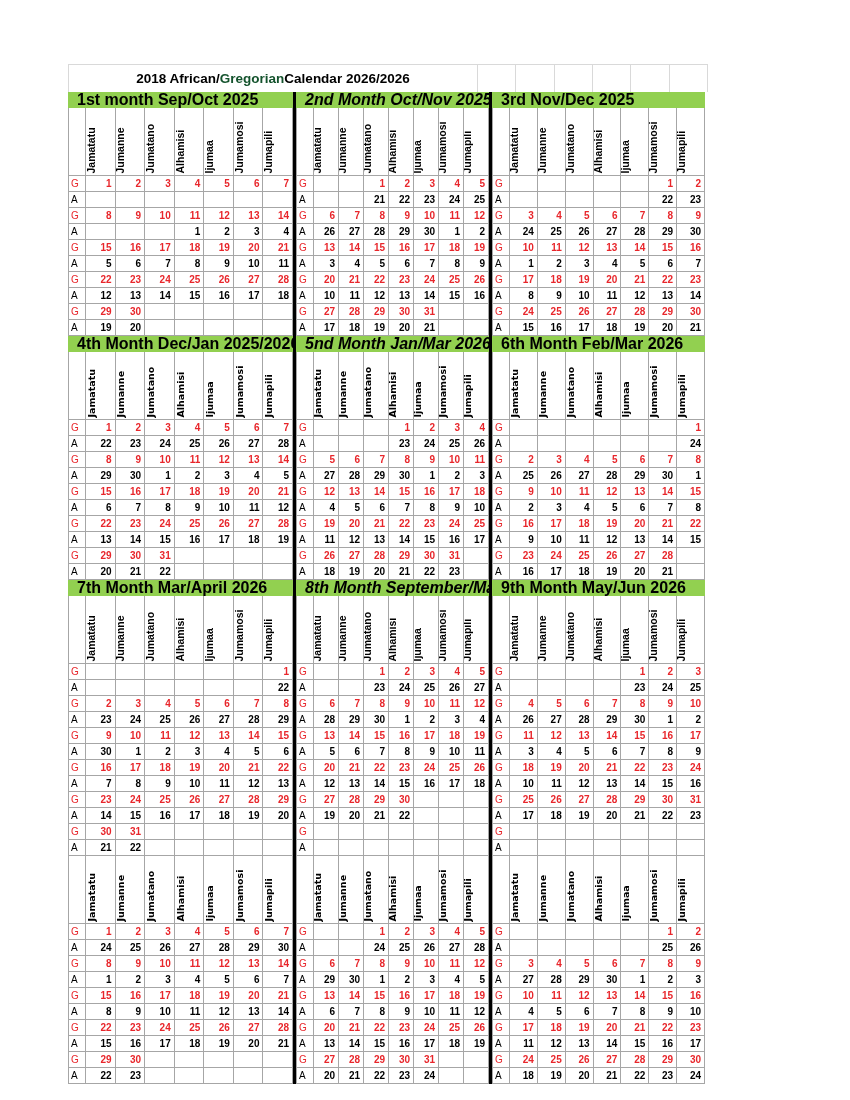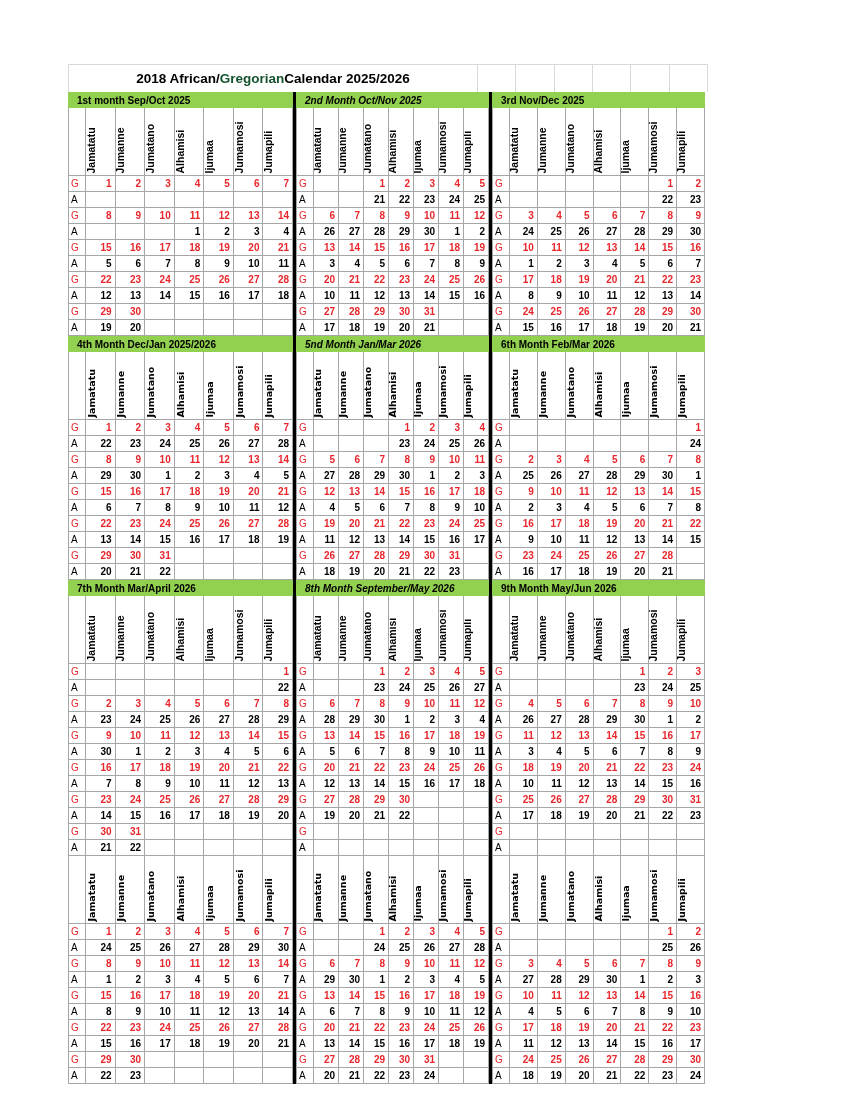--- a/index.html
+++ b/index.html
@@ -30,21 +30,21 @@
   .title-pad{flex:1;border-right:1px solid #d9d9d9;}
   .title-pad:last-child{border-right:none;}
   .red{color:#14532d;}
   
   .block{width:640px;}
   .row{display:flex;}
   
   .banner{height:16px;}
   .banner .seg{
     background:#92d050;
-    font-size:10px;font-weight:bold;color:#000;
+    font-size:16px;font-weight:bold;color:#000;
     display:flex;align-items:center;
     padding-left:9px;
     box-sizing:border-box;
     white-space:nowrap;
     overflow:hidden;
   }
   .seg1{width:228px;border-right:3px solid #000;}
   .seg2{width:196px;border-right:3px solid #000;font-style:italic;}
   .seg3{width:213px;}
   
@@ -104,21 +104,21 @@
 </style>
 </head>
 <body>
 
 <div id="sheet">
 
   <div class="titlebar">
     <div class="tcell title-main">
       <span>2018 African/</span>
         <span class="red">Gregorian</span>
-        <span> Calendar 2025/2026</span>
+        <span> Calendar 2026/2026</span>
     </div>
     <div class="tcell title-pad"></div>
     <div class="tcell title-pad"></div>
     <div class="tcell title-pad"></div>
     <div class="tcell title-pad"></div>
     <div class="tcell title-pad"></div>
     <div class="tcell title-pad"></div>
   </div>
 
   <div id="bands-host">

